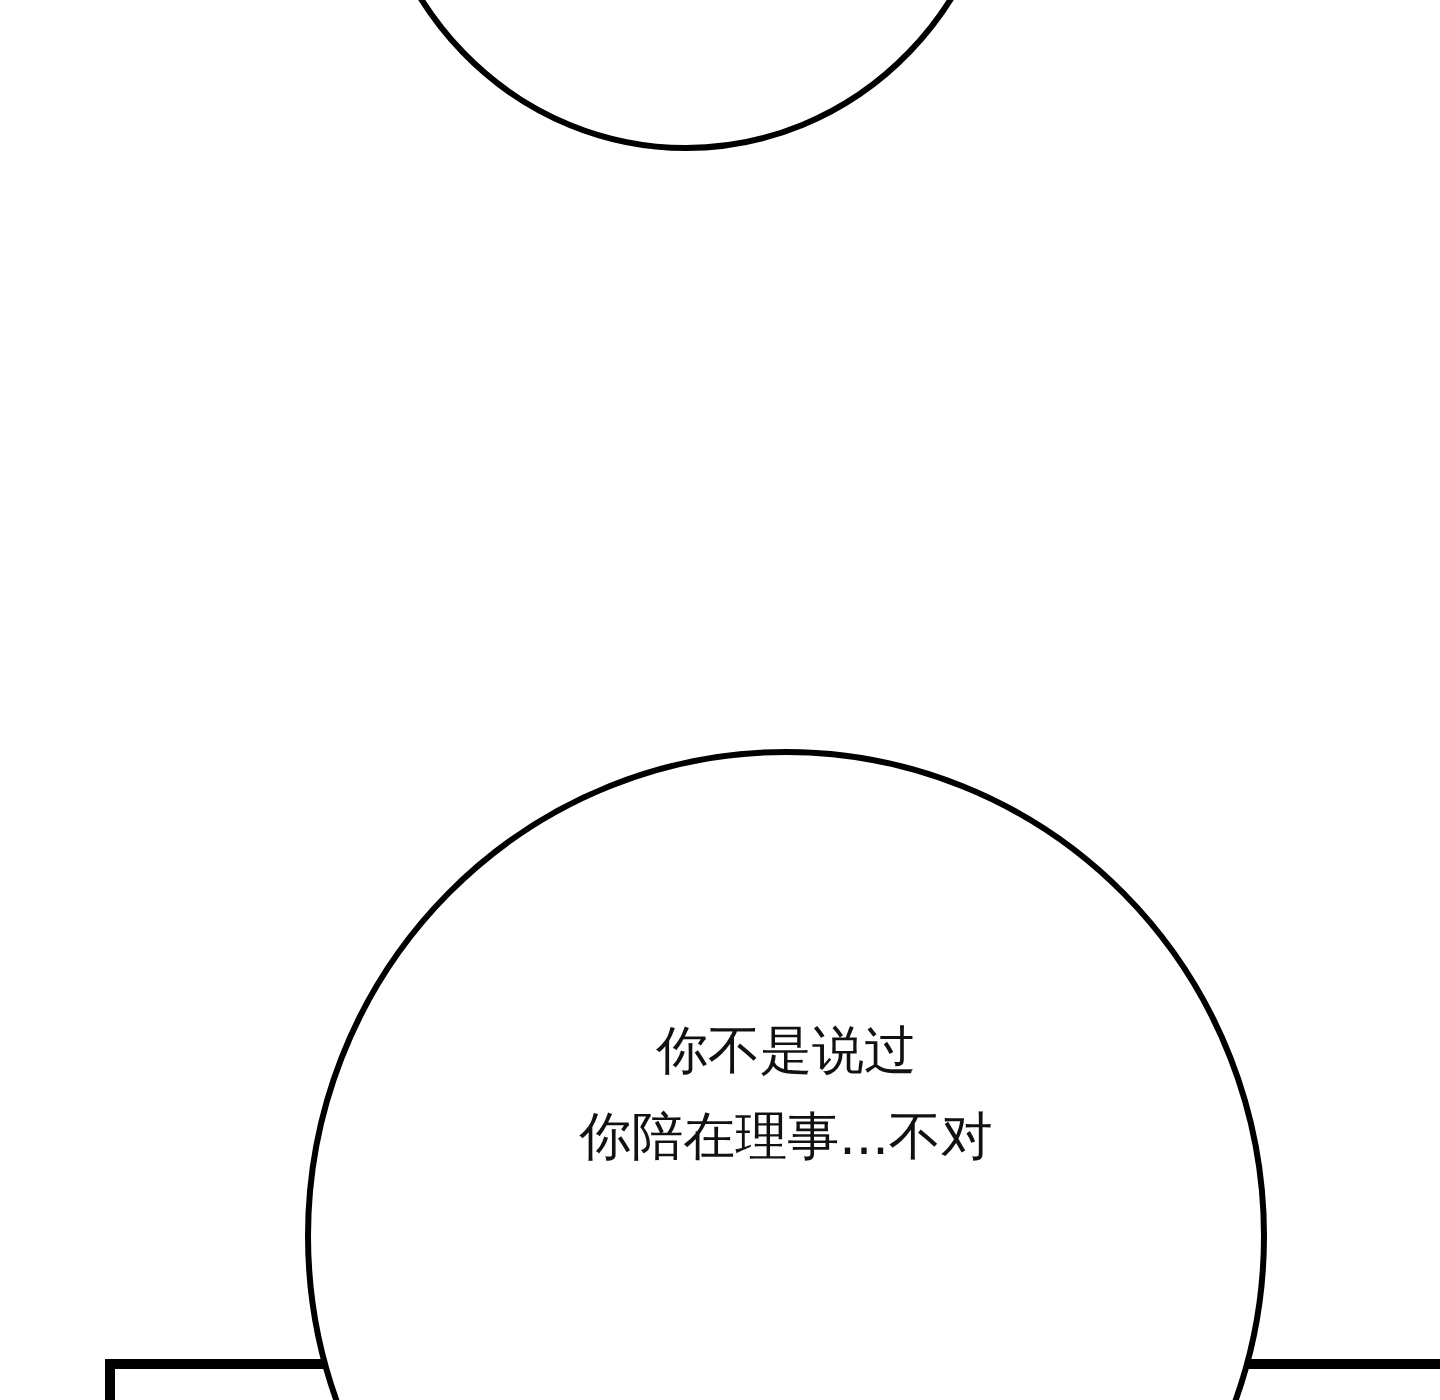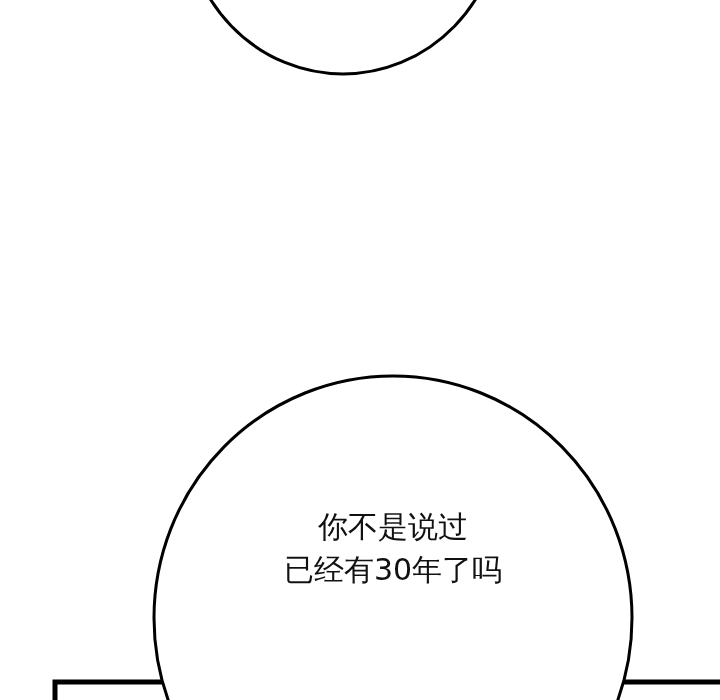--- a/index.html
+++ b/index.html
@@ -3,21 +3,21 @@
   <meta charset="utf-8">
   <style>
     html, body { margin: 0; padding: 0; background: #ffffff; }
     body { width: 720px; height: 700px; position: relative; overflow: hidden; }
     .canvas { position: absolute; left: 0; top: 0; width: 720px; height: 700px; }
     .text-block {
       position: absolute;
       left: 243px; top: 505px; width: 300px;
       text-align: center;
       font-family: "DejaVu Sans", sans-serif;
-      font-size: 30px;
+      font-size: 26px;
       line-height: 43px;
       color: #111111;
     }
     .line { display: block; white-space: nowrap; }
   </style>
 </head>
 <body>
 
 <svg class="canvas" width="720" height="700" viewBox="0 0 720 700" xmlns="http://www.w3.org/2000/svg">
 
@@ -26,14 +26,14 @@
   <g>
     <path d="M55 702 L55 682 L200 682" fill="none" stroke="#000000" stroke-width="5"></path>
     <path d="M590 682 L722 682" fill="none" stroke="#000000" stroke-width="5"></path>
   </g>
 
   <ellipse cx="393" cy="618" rx="239" ry="242" fill="#ffffff" stroke="#000000" stroke-width="3"></ellipse>
 </svg>
 
 <div class="text-block">
   <span class="line">你不是说过</span>
-  <span class="line">已经有30年了吗</span>
+  <span class="line">你陪在理事...不对</span>
 </div>
 
 </body></html>

